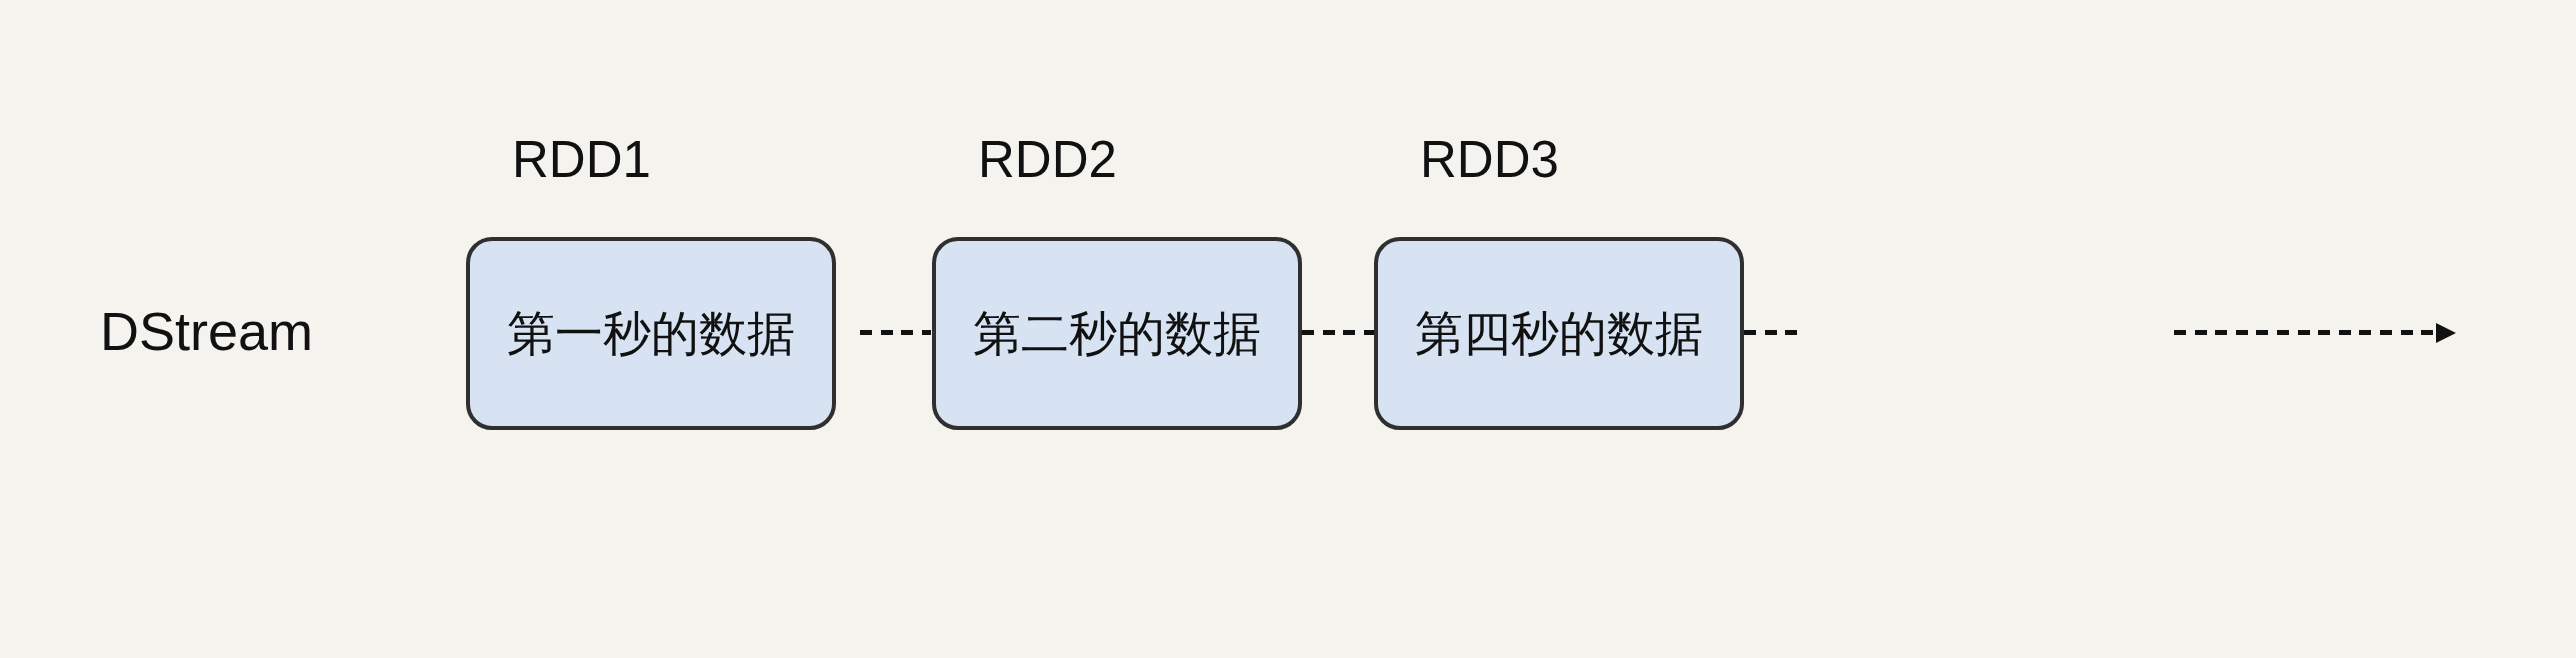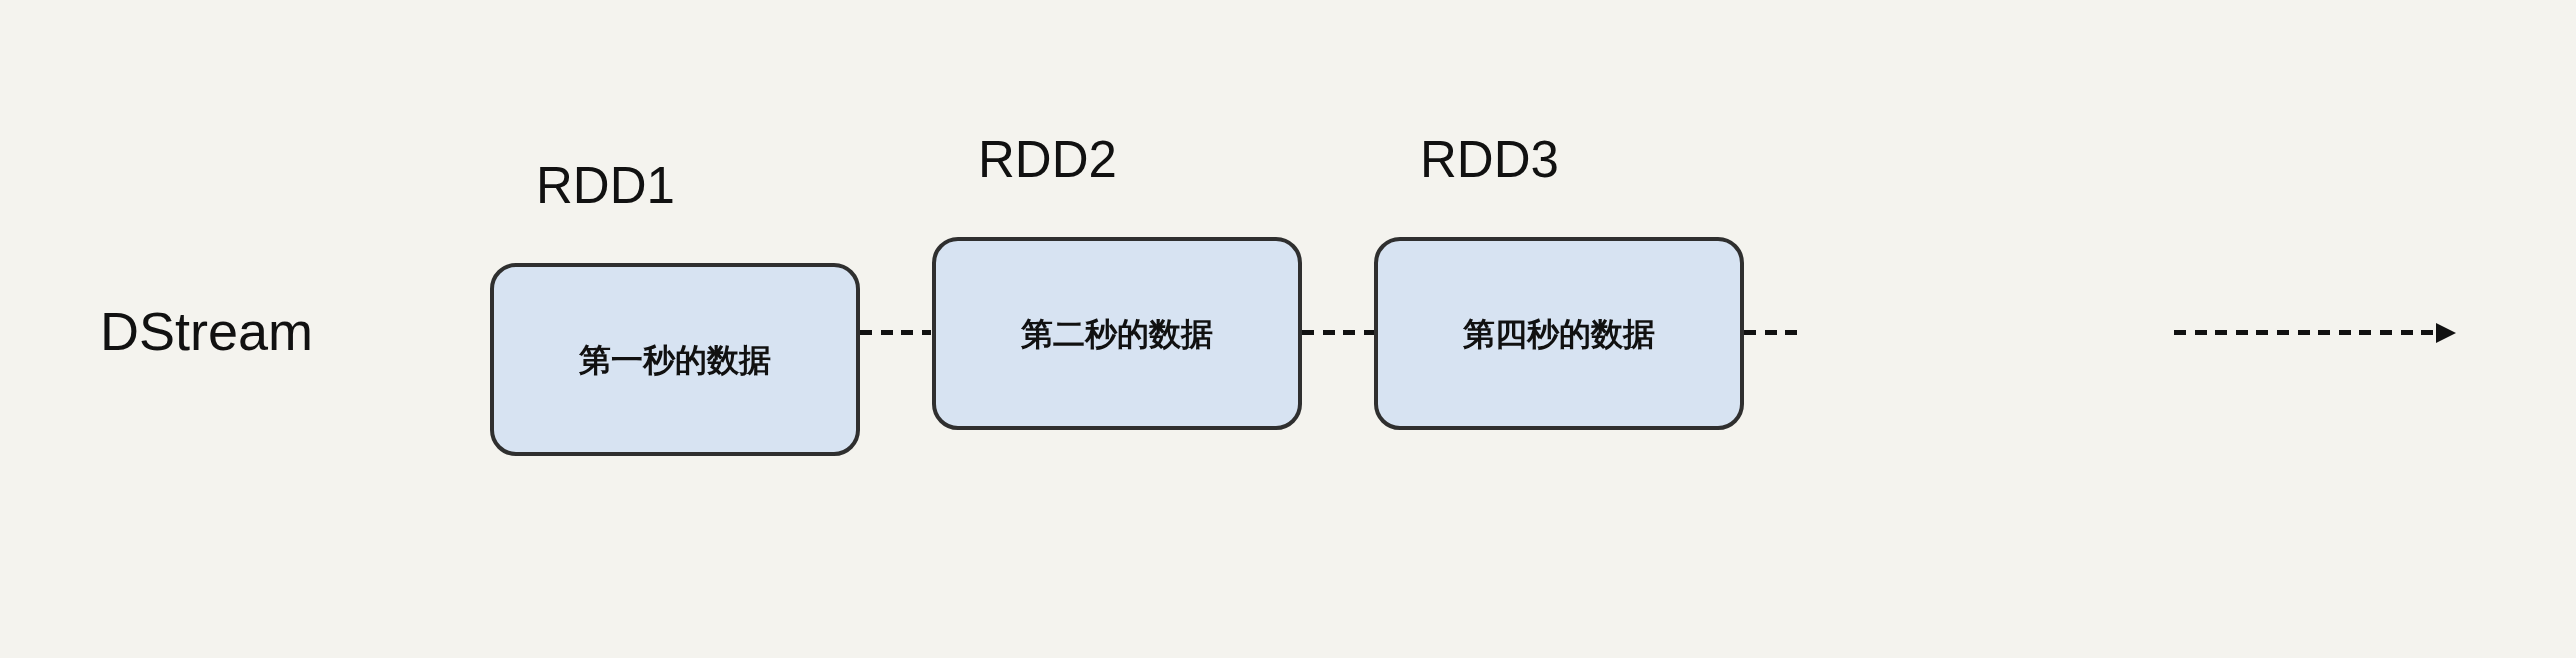--- a/index.html
+++ b/index.html
@@ -31,21 +31,21 @@
     line-height: 1;
     color: var(--text);
     white-space: nowrap;
   }
   .rdd-group {
     position: absolute;
     top: 237px;
     width: 370px;
     height: 193px;
   }
-  .g0 { left: 490px; margin-top: 26px; }
+  .g0 { left: 466px; }
   .g1 { left: 932px; }
   .g2 { left: 1374px; text-align: center; }
   .g3 { left: 1803px; }
   .rdd-title {
     position: absolute;
     top: -103px;
     left: 46px;
     font-size: 51px;
     line-height: 1;
     color: var(--text);
@@ -55,22 +55,22 @@
     position: absolute;
     inset: 0;
     background: var(--box-fill);
     border: 4.9px solid var(--box-border);
     border-radius: 26px;
     display: flex;
     align-items: center;
     justify-content: center;
   }
   .rdd-content {
-    font-size: 32px;
-    font-weight: bold;
+    font-size: 48px;
+    font-weight: normal;
     line-height: 1;
     color: var(--text);
     white-space: nowrap;
   }
   .connector {
     position: absolute;
     top: 330px;
     height: 5.4px;
     background: repeating-linear-gradient(90deg, var(--line) 0 12px, transparent 12px 20.6px);
   }

